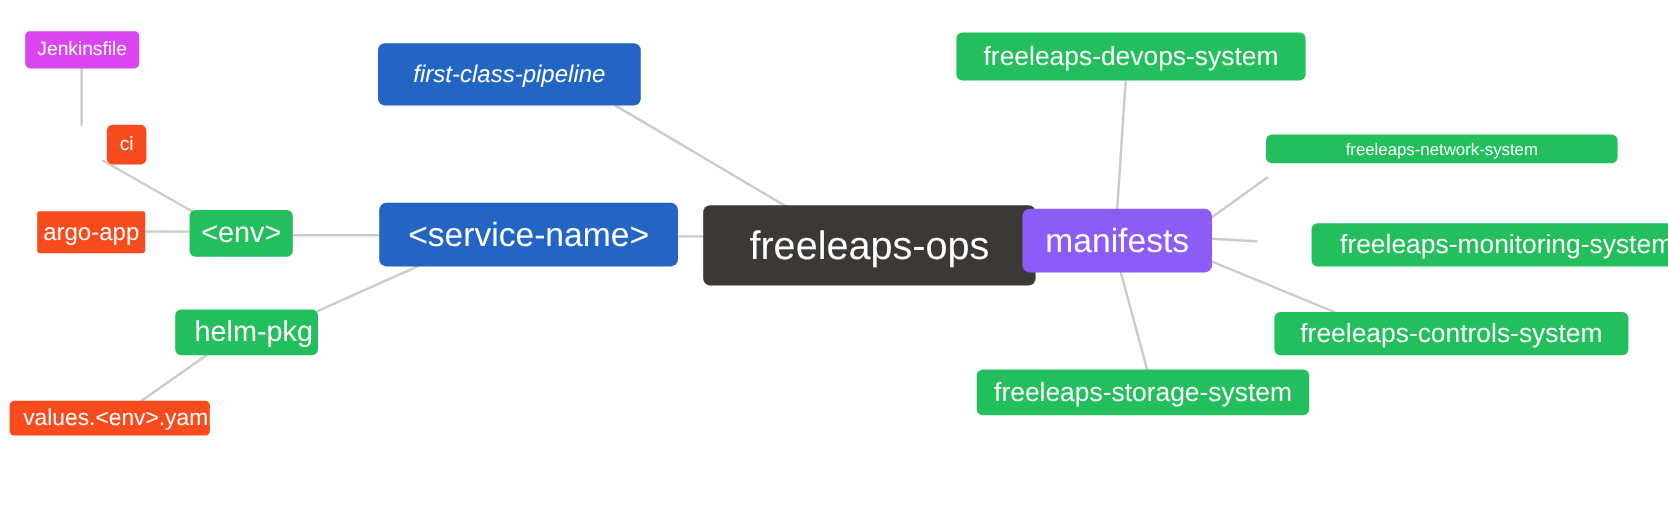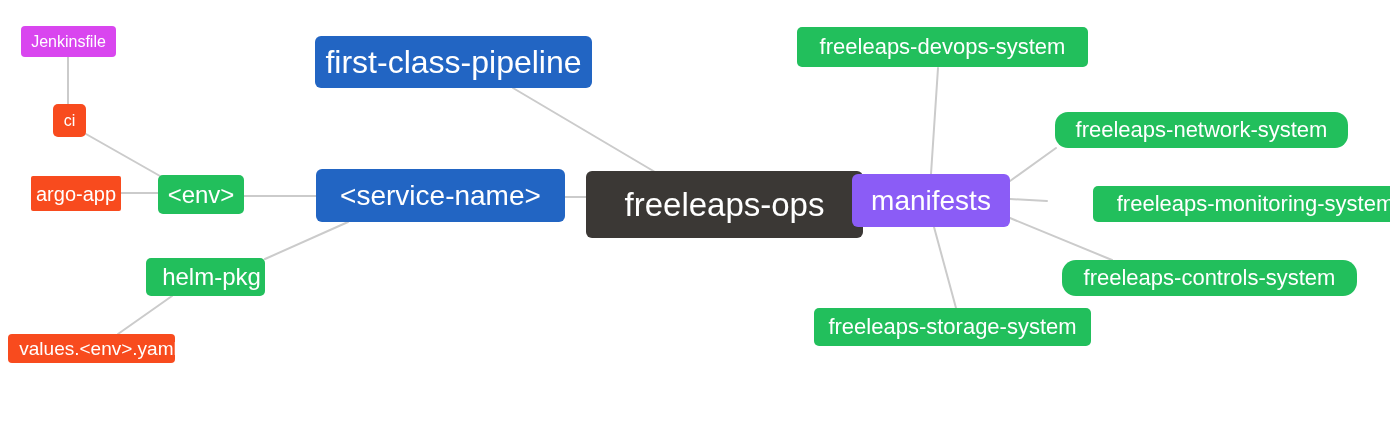--- a/index.html
+++ b/index.html
@@ -39,26 +39,26 @@
     cursor: default;
     line-height: 1;
   }
   
   #node-jenkinsfile          { left:21px;   top:26px;  width:95px;  height:31px; font-size:16px; border-radius:4px; }
   #node-ci                   { left:53px;   top:104px; width:33px;  height:33px; font-size:16px; }
   #node-argo-app             { left:31px;   top:176px; width:90px;  height:35px; font-size:20px; border-radius:2px; }
   #node-env                  { left:158px;  top:175px; width:86px;  height:39px; font-size:24px; }
   #node-helm-pkg             { left:146px;  top:258px; width:119px; height:38px; font-size:24px; }
   #node-values-env-yaml      { left:8px;    top:334px; width:167px; height:29px; font-size:19px; border-radius:4px;padding-left:14px; }
-  #node-first-class-pipeline { left:315px;  top:36px;  width:277px; height:52px; font-size:32px; border-radius:6px; }
+  #node-first-class-pipeline { left:315px;  top:36px;  width:219px; height:52px; font-size:20px; border-radius:6px;font-style:italic; }
   #node-service-name         { left:316px;  top:169px; width:249px; height:53px; font-size:28px; border-radius:6px; }
   #node-freeleaps-ops        { left:586px;  top:171px; width:277px; height:67px; font-size:33px; border-radius:6px; }
   #node-manifests            { left:852px;  top:174px; width:158px; height:53px; font-size:28px; border-radius:6px; }
   #node-devops-system        { left:797px;  top:27px;  width:291px; height:40px; font-size:22px; }
-  #node-network-system       { left:1055px; top:112px; width:293px; height:36px; font-size:22px;border-radius:13px; }
+  #node-network-system       { left:1055px; top:112px; width:293px; height:24px; font-size:14px; }
   #node-monitoring-system    { left:1047px; top:186px; width:325px; height:36px; font-size:22px; }
   #node-controls-system      { left:1062px; top:260px; width:295px; height:36px; font-size:22px; }
   #node-storage-system       { left:814px;  top:308px; width:277px; height:38px; font-size:22px; }
 </style>
 </head>
 <body>
 
 <div class="stage">
 
   <svg class="edges" viewBox="0 0 1390 421" xmlns="http://www.w3.org/2000/svg">
@@ -72,28 +72,28 @@
     <line class="edge" x1="513" y1="88" x2="655" y2="172"></line>
     <line class="edge" x1="845" y1="200" x2="852" y2="200"></line>
     <line class="edge" x1="938" y1="68" x2="931" y2="174"></line>
     <line class="edge" x1="1010" y1="181" x2="1056" y2="148"></line>
     <line class="edge" x1="1010" y1="199" x2="1047" y2="201"></line>
     <line class="edge" x1="1010" y1="218" x2="1112" y2="260"></line>
     <line class="edge" x1="934" y1="227" x2="956" y2="308"></line>
   </svg>
 
   <div class="node" id="node-jenkinsfile" style="background-color: #d946ef;">Jenkinsfile</div>
-  <div class="node" id="node-ci" style="background-color: rgb(248, 75, 30);">ci</div>
+  <div class="node" id="node-ci" style="background-color: rgb(248, 75, 30); margin-left: 36px;">ci</div>
   <div class="node" id="node-argo-app" style="background-color: rgb(248, 75, 30);">argo-app</div>
   <div class="node" id="node-env" style="background-color: rgb(34, 191, 92);">&lt;env&gt;</div>
   <div class="node" id="node-helm-pkg" style="background-color: rgb(34, 191, 92); padding-left: 12px;">helm-pkg</div>
   <div class="node" id="node-values-env-yaml" style="background-color: rgb(248, 75, 30);">values.&lt;env&gt;.yaml</div>
   <div class="node" id="node-first-class-pipeline" style="background-color: rgb(34, 101, 195);">first-class-pipeline</div>
   <div class="node" id="node-service-name" style="background-color: rgb(34, 101, 195);">&lt;service-name&gt;</div>
   <div class="node" id="node-freeleaps-ops" style="background-color: rgb(59, 56, 53);">freeleaps-ops</div>
   <div class="node" id="node-manifests" style="background-color: #8b5cf6;">manifests</div>
   <div class="node" id="node-devops-system" style="background-color: rgb(34, 191, 92);">freeleaps-devops-system</div>
   <div class="node" id="node-network-system" style="background-color: rgb(34, 191, 92);">freeleaps-network-system</div>
   <div class="node" id="node-monitoring-system" style="background-color: rgb(34, 191, 92); margin-left: 46px;">freeleaps-monitoring-system</div>
-  <div class="node" id="node-controls-system" style="background-color: rgb(34, 191, 92); border-radius: 14px;">freeleaps-controls-system</div>
+  <div class="node" id="node-controls-system" style="background-color: rgb(34, 191, 92);">freeleaps-controls-system</div>
   <div class="node" id="node-storage-system" style="background-color: rgb(34, 191, 92);">freeleaps-storage-system</div>
 
 </div>
 
 </body></html>

